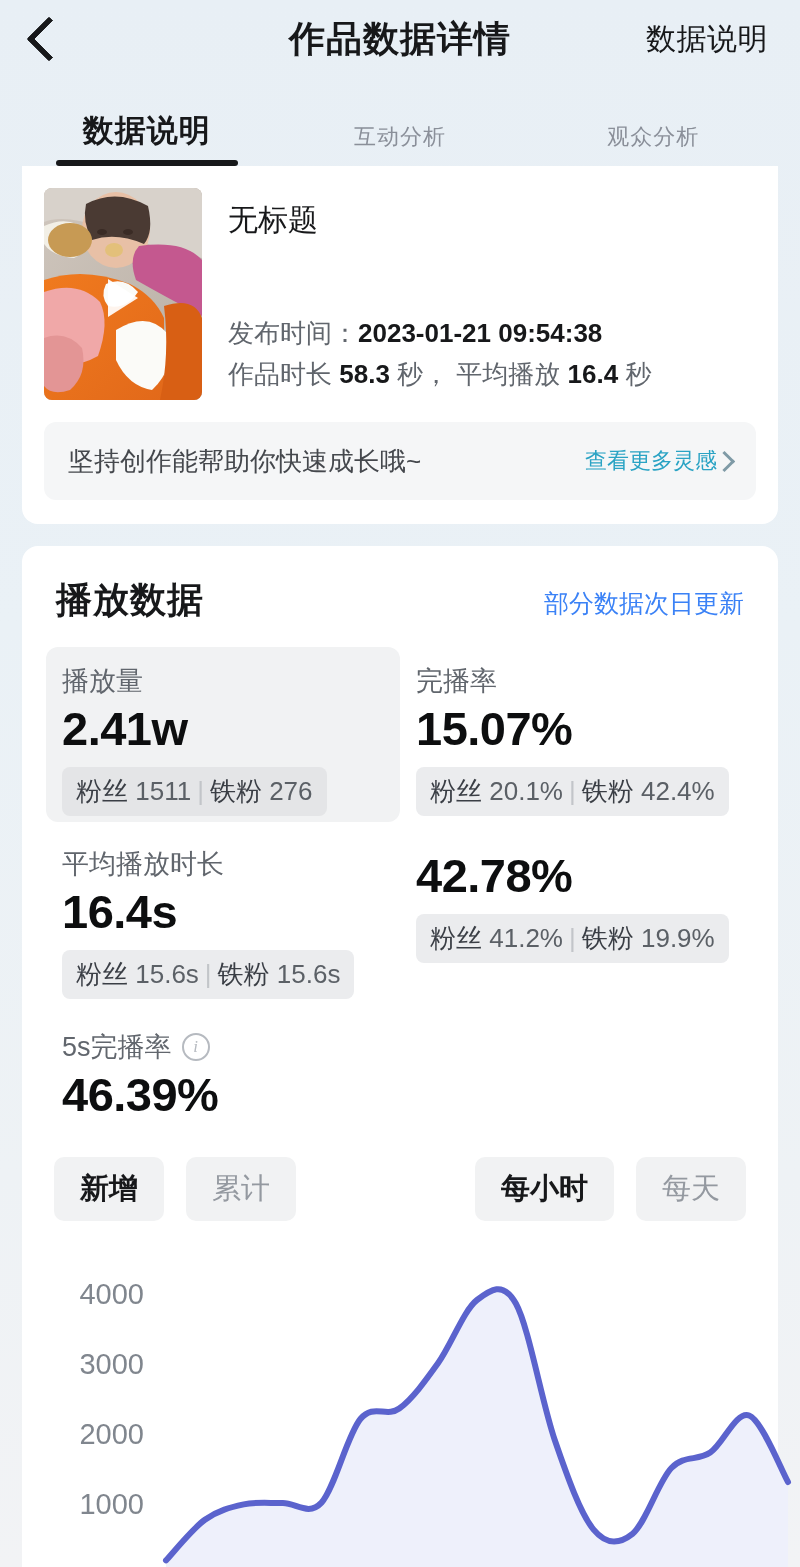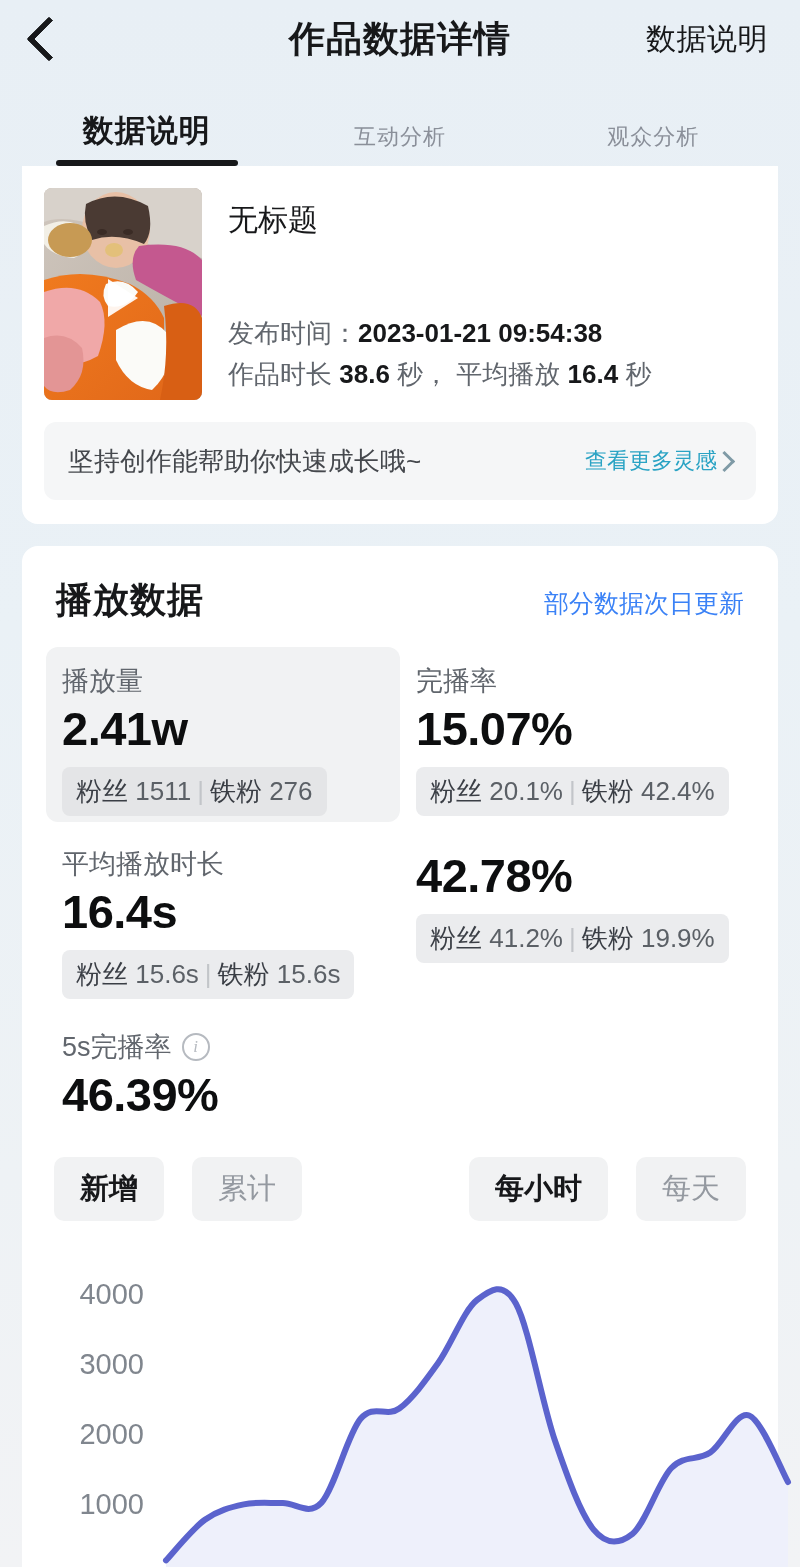--- a/index.html
+++ b/index.html
@@ -274,21 +274,21 @@
   .metric-sub .sep { color: #c2c5c9; padding: 0 6px; }
 
   
   .toggle-row {
     margin-top: 26px;
     display: flex;
     align-items: center;
     justify-content: space-between;
     padding: 0 8px;
   }
-  .toggle-group { display: flex; gap: 28px; }
+  .toggle-group { display: flex; gap: 22px; }
   .chip {
     background: #f1f2f3;
     border-radius: 10px;
     padding: 12px 26px;
     font-size: 29px;
     color: #9499a0;
   }
   .chip.sel {
     color: #17181a;
     font-weight: 600;
@@ -364,21 +364,21 @@
       </div>
 
       <div class="video-meta">
         <div class="video-title">无标题</div>
         <div class="meta-lines">
           <div class="meta-line">
             <span>发布时间：</span><span class="num">2023-01-21 09:54:38</span>
           </div>
           <div class="meta-line">
             <span>作品时长</span>
-            <span class="num">38.6</span>
+            <span class="num">58.3</span>
             <span>秒</span><span>，</span>
             <span>平均播放</span>
             <span class="num">16.4</span>
             <span>秒</span>
           </div>
         </div>
       </div>
     </div>
 
     <div class="banner">

